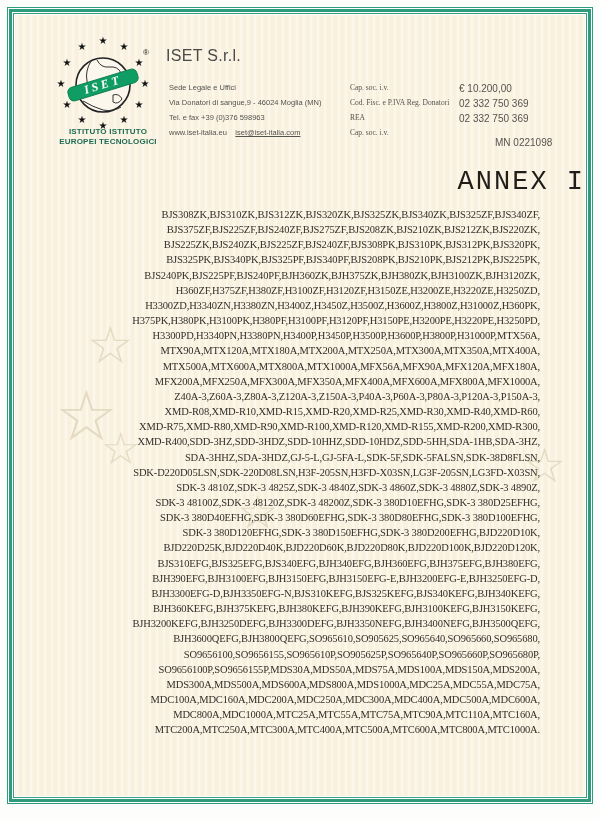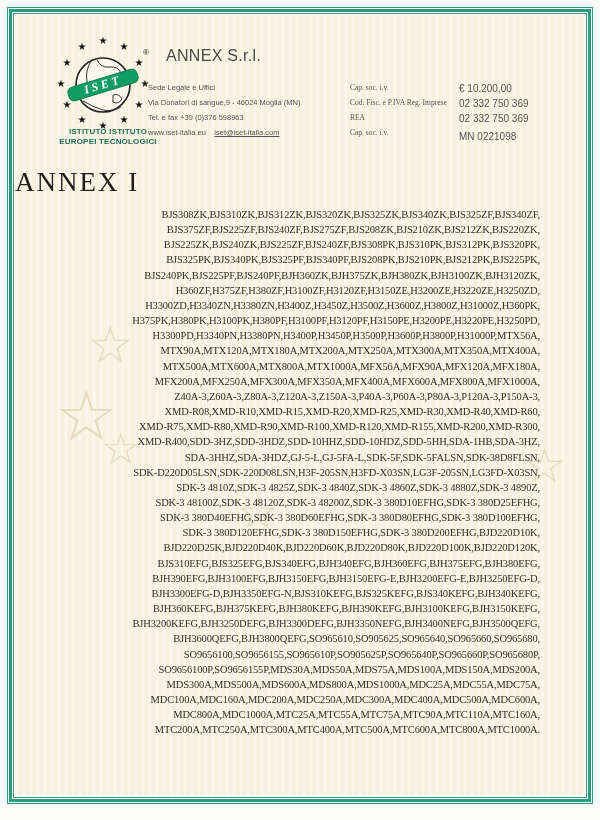--- a/index.html
+++ b/index.html
@@ -19,29 +19,29 @@
       rgba(255,255,255,0.0) 4px, rgba(255,255,255,0.0) 7px);
   }
 
   .wm-star { position:absolute; color:rgba(210,196,165,0.55); font-family:"DejaVu Sans", sans-serif; pointer-events:none; }
 
   
   .logo-svg { position:absolute; left:38px; top:18px; width:100px; height:100px; }
   .institute { position:absolute; left:8px; top:112px; width:170px; text-align:center;
                color:#1d6b52; font-weight:bold; font-size:8px; line-height:10px; letter-spacing:.2px; }
   .company-name { position:absolute; left:151px; top:32px; font-size:16px; color:#4a4a48; letter-spacing:.3px; }
-  .hline { position:absolute; left:133px; font-size:7.5px; color:#55534f; white-space:nowrap;text-align:center; }
+  .hline { position:absolute; left:154px; font-size:7.5px; color:#55534f; white-space:nowrap;text-align:center; }
   .hline a, .email-link { color:#55534f; text-decoration:underline; cursor:pointer; }
   .web-plain { text-decoration:none;margin-top:40px; }
   .reg-label { position:absolute; left:335px; font-size:7.5px; color:#55534f; white-space:nowrap;font-family:Liberation Serif, serif; }
   .reg-value { position:absolute; left:444px; font-size:10px; color:#55534f; white-space:nowrap; }
 
   
-  .annex-title { position:absolute; left:0; top:152px; width:100%; text-align:left;
-                 font-family:Liberation Serif, serif; font-size:27px; letter-spacing:2px; color:#211d18; }
+  .annex-title { position:absolute; left:0; top:152px; width:100%; text-align:right;
+                 font-family:Liberation Mono, monospace; font-size:27px; letter-spacing:2px; color:#211d18; }
   .code-block { position:absolute; left:113px; top:192px; width:412px;
                 font-family:"Liberation Serif", serif; font-size:10.5px; letter-spacing:-0.15px;
                 line-height:15.15px; color:#322e28; }
   .code-block div { white-space:nowrap;text-align:right; }
 </style>
 </head>
 <body>
 
 <div class="page">
   <div class="frame-outer">
@@ -80,38 +80,38 @@
               <text x="50" y="55.5" text-anchor="middle" fill="#ffffff" font-family="Liberation Serif, serif" font-size="12" font-style="italic" font-weight="bold" letter-spacing="3">ISET</text>
             </g>
             <text x="90" y="22" font-family="Liberation Sans, sans-serif" font-size="8" fill="#222222">®</text>
           </svg>
 
           <div class="institute">
             <div>ISTITUTO ISTITUTO</div>
             <div>EUROPEI TECNOLOGICI</div>
           </div>
 
-          <div class="company-name">ANNEX S.r.l.</div>
+          <div class="company-name">ISET S.r.l.</div>
           <div class="hline" style="top:68px;">Sede Legale e Uffici</div>
           <div class="hline" style="top:83px;">Via Donatori di sangue,9 - 46024 Moglia (MN)</div>
           <div class="hline" style="top:98px;">Tel. e fax +39 (0)376 598963</div>
           <div class="hline" style="top:113px;">
             <span class="web-plain">www.iset-italia.eu</span>
             <span>&nbsp;&nbsp;</span>
             <span class="email-link">iset@iset-italia.com</span>
           </div>
 
           <div class="reg-label" style="top:68px;">Cap. soc. i.v.</div>
           <div class="reg-value" style="top:68px;">€ 10.200,00</div>
-          <div class="reg-label" style="top:83px;">Cod. Fisc. e P.IVA Reg. Imprese</div>
+          <div class="reg-label" style="top:83px;">Cod. Fisc. e P.IVA Reg. Donatori</div>
           <div class="reg-value" style="top:83px;">02 332 750 369</div>
           <div class="reg-label" style="top:98px;">REA</div>
           <div class="reg-value" style="top:98px;">02 332 750 369</div>
           <div class="reg-label" style="top:113px;">Cap. soc. i.v.</div>
-          <div class="reg-value" style="top:116px;">MN 0221098</div>
+          <div class="reg-value" style="top:122px;margin-left:36px;">MN 0221098</div>
 
           <div class="annex-title">ANNEX I</div>
           <div class="code-block">
               <div>BJS308ZK,BJS310ZK,BJS312ZK,BJS320ZK,BJS325ZK,BJS340ZK,BJS325ZF,BJS340ZF,</div>
               <div>BJS375ZF,BJS225ZF,BJS240ZF,BJS275ZF,BJS208ZK,BJS210ZK,BJS212ZK,BJS220ZK,</div>
               <div>BJS225ZK,BJS240ZK,BJS225ZF,BJS240ZF,BJS308PK,BJS310PK,BJS312PK,BJS320PK,</div>
               <div>BJS325PK,BJS340PK,BJS325PF,BJS340PF,BJS208PK,BJS210PK,BJS212PK,BJS225PK,</div>
               <div>BJS240PK,BJS225PF,BJS240PF,BJH360ZK,BJH375ZK,BJH380ZK,BJH3100ZK,BJH3120ZK,</div>
               <div>H360ZF,H375ZF,H380ZF,H3100ZF,H3120ZF,H3150ZE,H3200ZE,H3220ZE,H3250ZD,</div>
               <div>H3300ZD,H3340ZN,H3380ZN,H3400Z,H3450Z,H3500Z,H3600Z,H3800Z,H31000Z,H360PK,</div>

